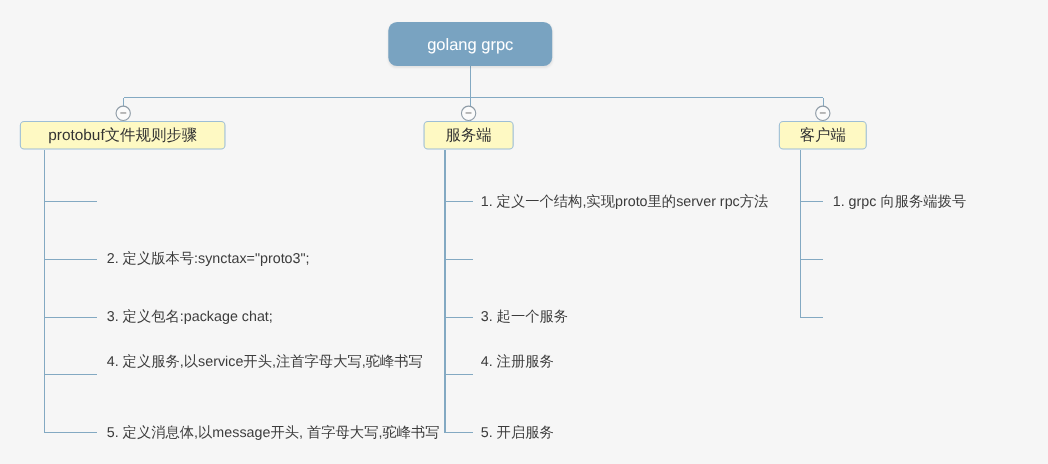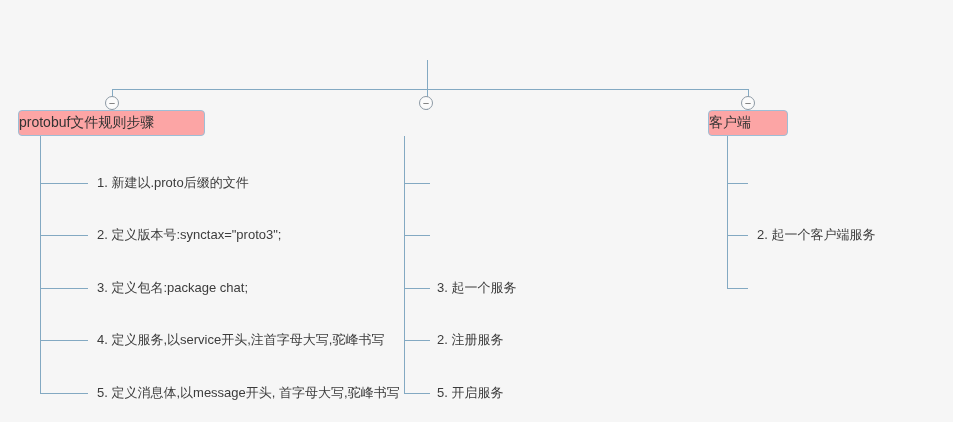--- a/index.html
+++ b/index.html
@@ -26,23 +26,23 @@
     border-radius:8px;
     display:flex;align-items:center;justify-content:center;
     color:#ffffff;font-size:15px;
     box-shadow:0 1px 2px rgba(0,0,0,0.08);
     cursor:pointer;
   }
   .branch-node{
     position:absolute;top:110px;height:26px;
     box-sizing:border-box;
     border:1px solid #9dbed6;
-    background:#fca5a5;
+    background:#fef9c3;
     border-radius:4px;
-    display:flex;align-items:center;justify-content:flex-start;
+    display:flex;align-items:center;justify-content:center;
     color:#333333;font-size:14px;
     cursor:pointer;
   }
   .branch-1{left:18px;width:187px;}
   .branch-2{left:385px;width:82px;}
   .branch-3{left:708px;width:80px;}
   .collapse-toggle{
     position:absolute;top:96px;
     width:14px;height:14px;
     box-sizing:border-box;
@@ -63,64 +63,70 @@
     color:#3c3c3c;
     white-space:nowrap;
     cursor:pointer;
   }
   .col-1{left:97px;}
   .col-2{left:437px;}
   .col-3{left:757px;}
   .row-1{top:174px;}
   .row-2{top:226px;}
   .row-3{top:279px;text-align:right;}
-  .row-4{top:331px;}
+  .row-4{top:320px;}
   .row-5{top:384px;}
 </style>
 </head>
 <body>
 
 <div class="canvas">
 
   <svg class="links" viewBox="0 0 953 422" xmlns="http://www.w3.org/2000/svg">
     <g stroke="#83a9c2" stroke-width="1" fill="none" shape-rendering="crispEdges">
 
       <path d="M427.5 60 V89 M112.5 89 H748.5 M112.5 89 V110 M427.5 89 V110 M748.5 89 V110"></path>
 
       <path d="M40.5 136 V393.5 M40.5 183.5 H88 M40.5 235.5 H88 M40.5 288.5 H88 M40.5 340.5 H88 M40.5 393.5 H88"></path>
 
       <path d="M404.5 136 V393.5 M404.5 183.5 H430 M404.5 235.5 H430 M404.5 288.5 H430 M404.5 340.5 H430 M404.5 393.5 H430"></path>
 
       <path d="M727.5 136 V288.5 M727.5 183.5 H748 M727.5 235.5 H748 M727.5 288.5 H748"></path>
     </g>
   </svg>
 
+  <div class="root-node">
+    <span>golang grpc</span>
+  </div>
 
   <div class="collapse-toggle toggle-1">
     <span>−</span>
   </div>
   <div class="collapse-toggle toggle-2">
     <span>−</span>
   </div>
   <div class="collapse-toggle toggle-3">
     <span>−</span>
   </div>
 
   <div class="branch-node branch-1">
     <span>protobuf文件规则步骤</span>
   </div>
+  <div class="branch-node branch-2">
+    <span>服务端</span>
+  </div>
   <div class="branch-node branch-3">
     <span>客户端</span>
   </div>
 
-  <div class="leaf-node col-1 row-1">1. 新建以.proto后缀的文件</div>
   <div class="leaf-node col-1 row-2">2. 定义版本号:synctax="proto3";</div>
   <div class="leaf-node col-1 row-3">3. 定义包名:package chat;</div>
   <div class="leaf-node col-1 row-4">4. 定义服务,以service开头,注首字母大写,驼峰书写</div>
   <div class="leaf-node col-1 row-5">5. 定义消息体,以message开头, 首字母大写,驼峰书写</div>
 
+  <div class="leaf-node col-2 row-1">1. 定义一个结构,实现proto里的server rpc方法</div>
   <div class="leaf-node col-2 row-3">3. 起一个服务</div>
-  <div class="leaf-node col-2 row-4">2. 注册服务</div>
+  <div class="leaf-node col-2 row-4">4. 注册服务</div>
   <div class="leaf-node col-2 row-5">5. 开启服务</div>
 
-  <div class="leaf-node col-3 row-2">2. 起一个客户端服务</div>
+  <div class="leaf-node col-3 row-1">1. grpc 向服务端拨号</div>
 
 </div>
 
 </body></html>

